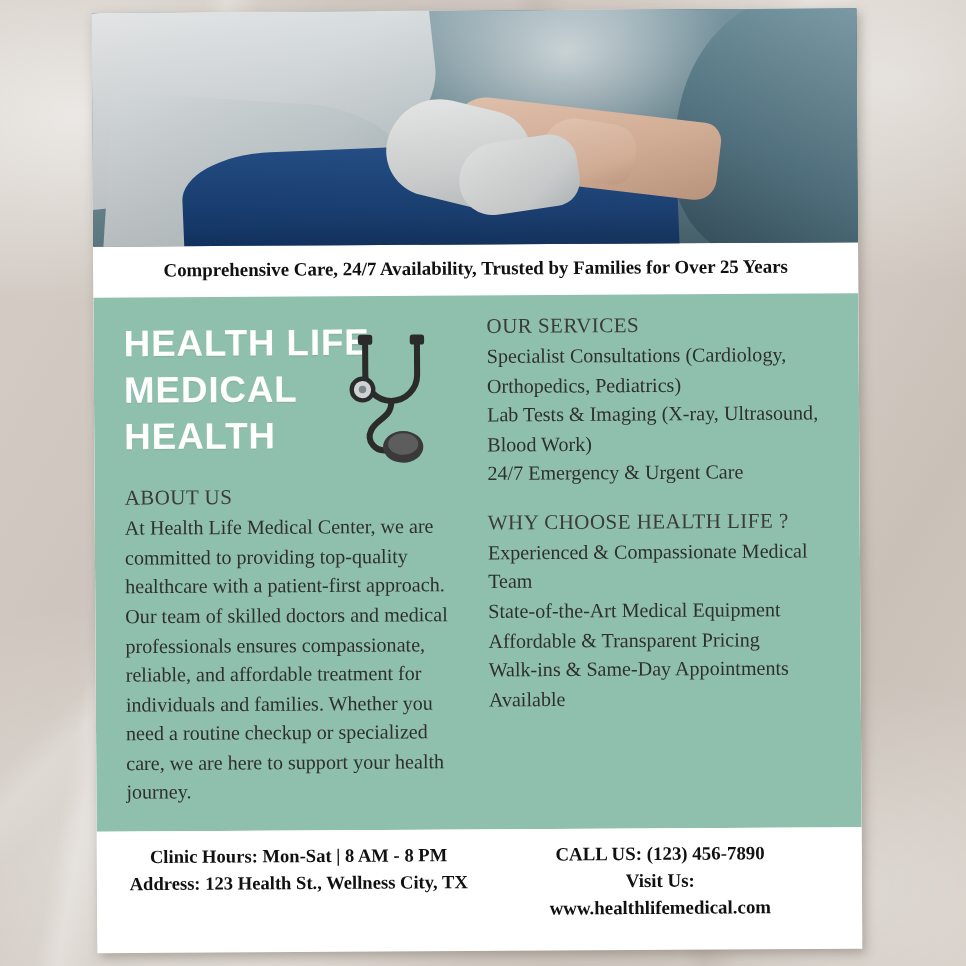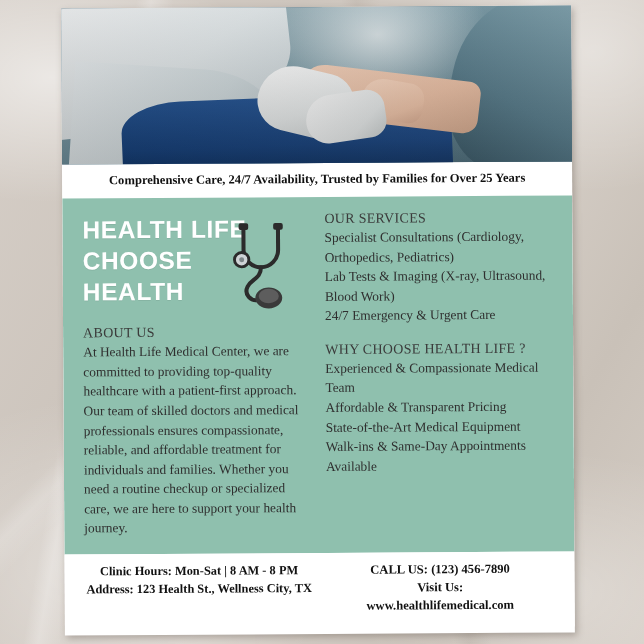--- a/index.html
+++ b/index.html
@@ -285,41 +285,41 @@
         <rect x="57" y="6" width="10" height="7" rx="2" fill="#2b2b2b"></rect>
         <path d="M44 52 C44 64 34 64 30 72 C26 80 33 88 42 86" fill="none" stroke="#2b2b2b" stroke-width="4.2" stroke-linecap="round"></path>
         <circle cx="24" cy="44" r="7.5" fill="#cfd3d6" stroke="#2b2b2b" stroke-width="3"></circle>
         <circle cx="24" cy="44" r="2.6" fill="#7e8689"></circle>
         <ellipse cx="52" cy="84" rx="14" ry="11" fill="#3a3a3a"></ellipse>
         <ellipse cx="52" cy="82" rx="10.5" ry="7.5" fill="#5d5d5d"></ellipse>
       </svg>
 
       <h1 class="brand" data-name="brand-title">
         <span data-name="brand-line-1">HEALTH LIFE</span><br>
-        <span data-name="brand-line-2">CHOOSE</span><br>
+        <span data-name="brand-line-2">MEDICAL</span><br>
         <span data-name="brand-line-3">HEALTH</span>
       </h1>
 
       <div class="section-title about-title" data-name="about-heading">ABOUT US</div>
       <p class="body-text" data-name="about-text">At Health Life Medical Center, we are committed to providing top-quality healthcare with a patient-first approach. Our team of skilled doctors and medical professionals ensures compassionate, reliable, and affordable treatment for individuals and families. Whether you need a routine checkup or specialized care, we are here to support your health journey.</p>
     </div>
 
     <div class="col-right" data-name="right-column">
       <div class="section-title" data-name="services-heading">OUR SERVICES</div>
       <ul class="svc-list" data-name="services-list">
         <li data-name="list-item">Specialist Consultations (Cardiology, Orthopedics, Pediatrics)</li>
         <li data-name="list-item">Lab Tests &amp; Imaging (X-ray, Ultrasound, Blood Work)</li>
         <li data-name="list-item">24/7 Emergency &amp; Urgent Care</li>
       </ul>
 
       <div class="section-title why-title" data-name="why-heading">WHY CHOOSE HEALTH LIFE ?</div>
       <ul class="why-list" data-name="why-list">
         <li data-name="list-item">Experienced &amp; Compassionate Medical Team</li>
+        <li data-name="list-item">State-of-the-Art Medical Equipment</li>
         <li data-name="list-item">Affordable &amp; Transparent Pricing</li>
-        <li data-name="list-item">State-of-the-Art Medical Equipment</li>
         <li data-name="list-item">Walk-ins &amp; Same-Day Appointments Available</li>
       </ul>
     </div>
   </div>
 
   <div class="footer" data-name="footer">
     <div class="footer-col left" data-name="footer-hours-address">
       <div data-name="footer-line">Clinic Hours: Mon-Sat | 8 AM - 8 PM</div>
       <div data-name="footer-line">Address: 123 Health St., Wellness City, TX</div>
     </div>

